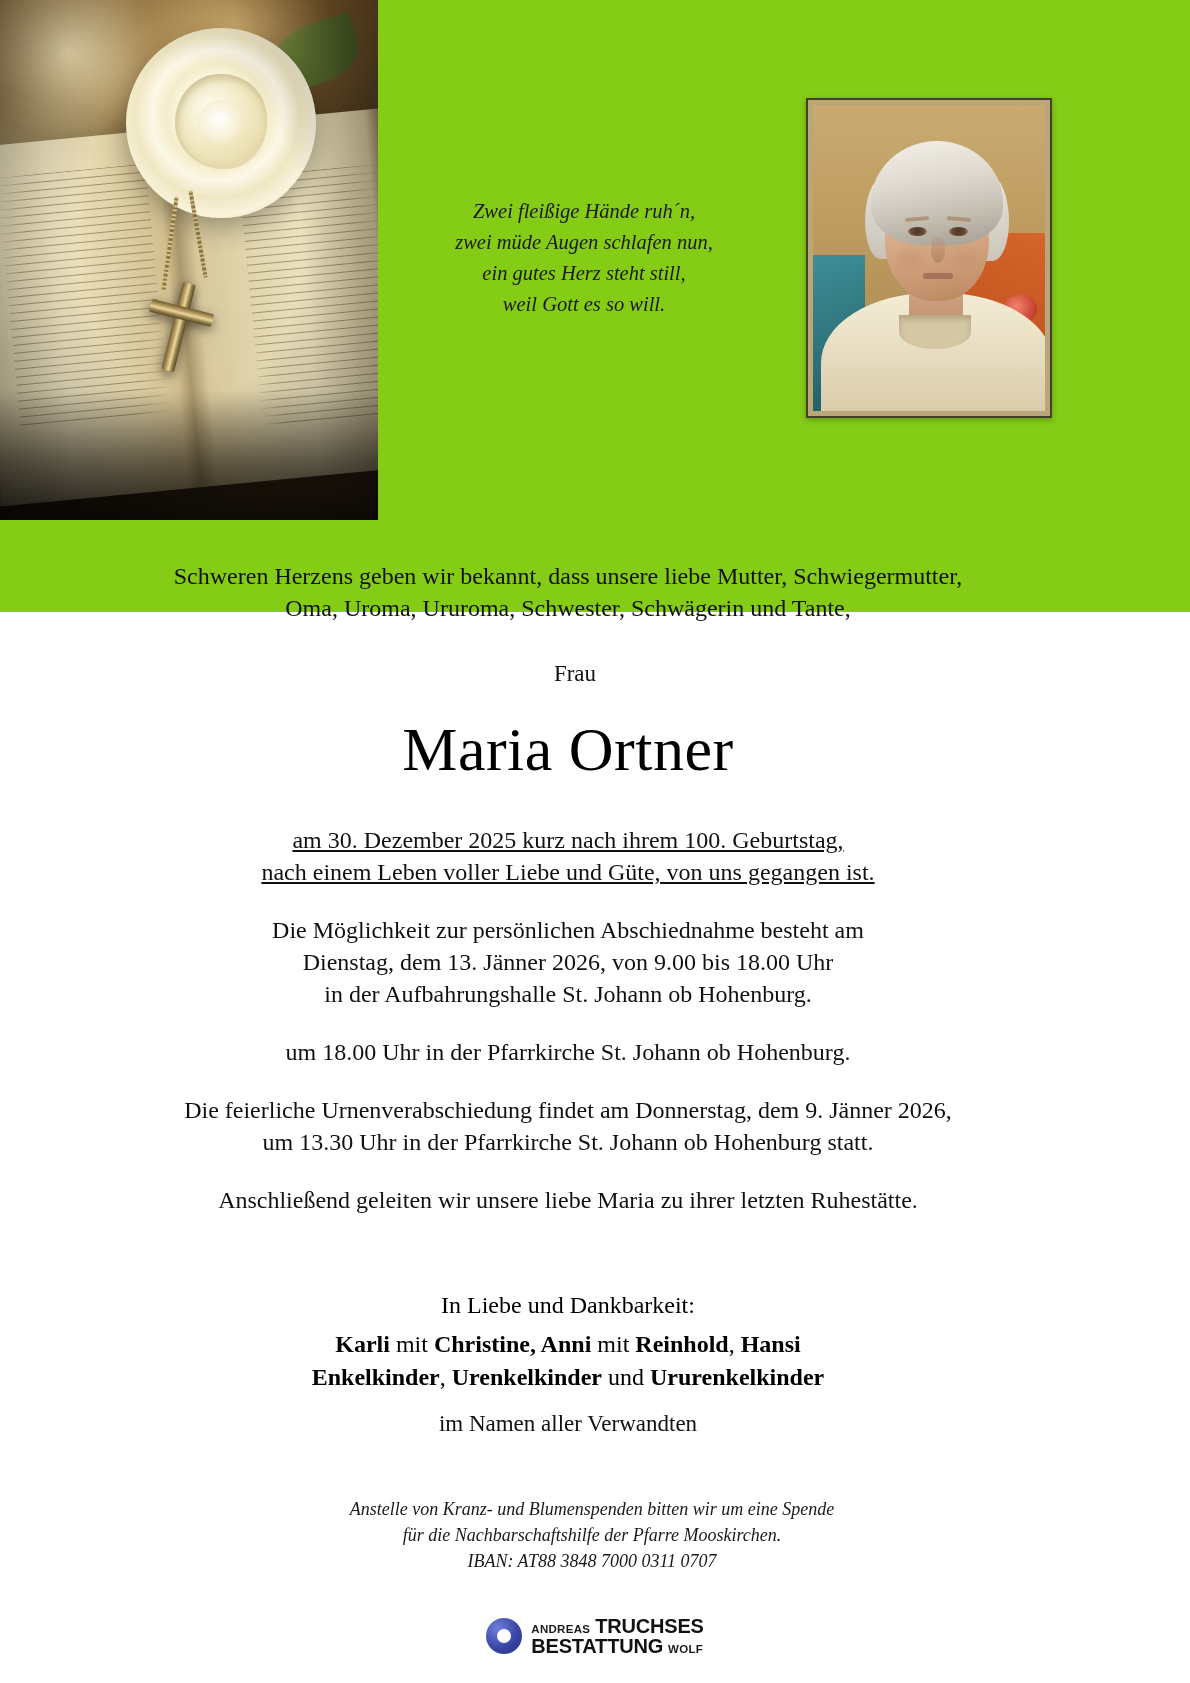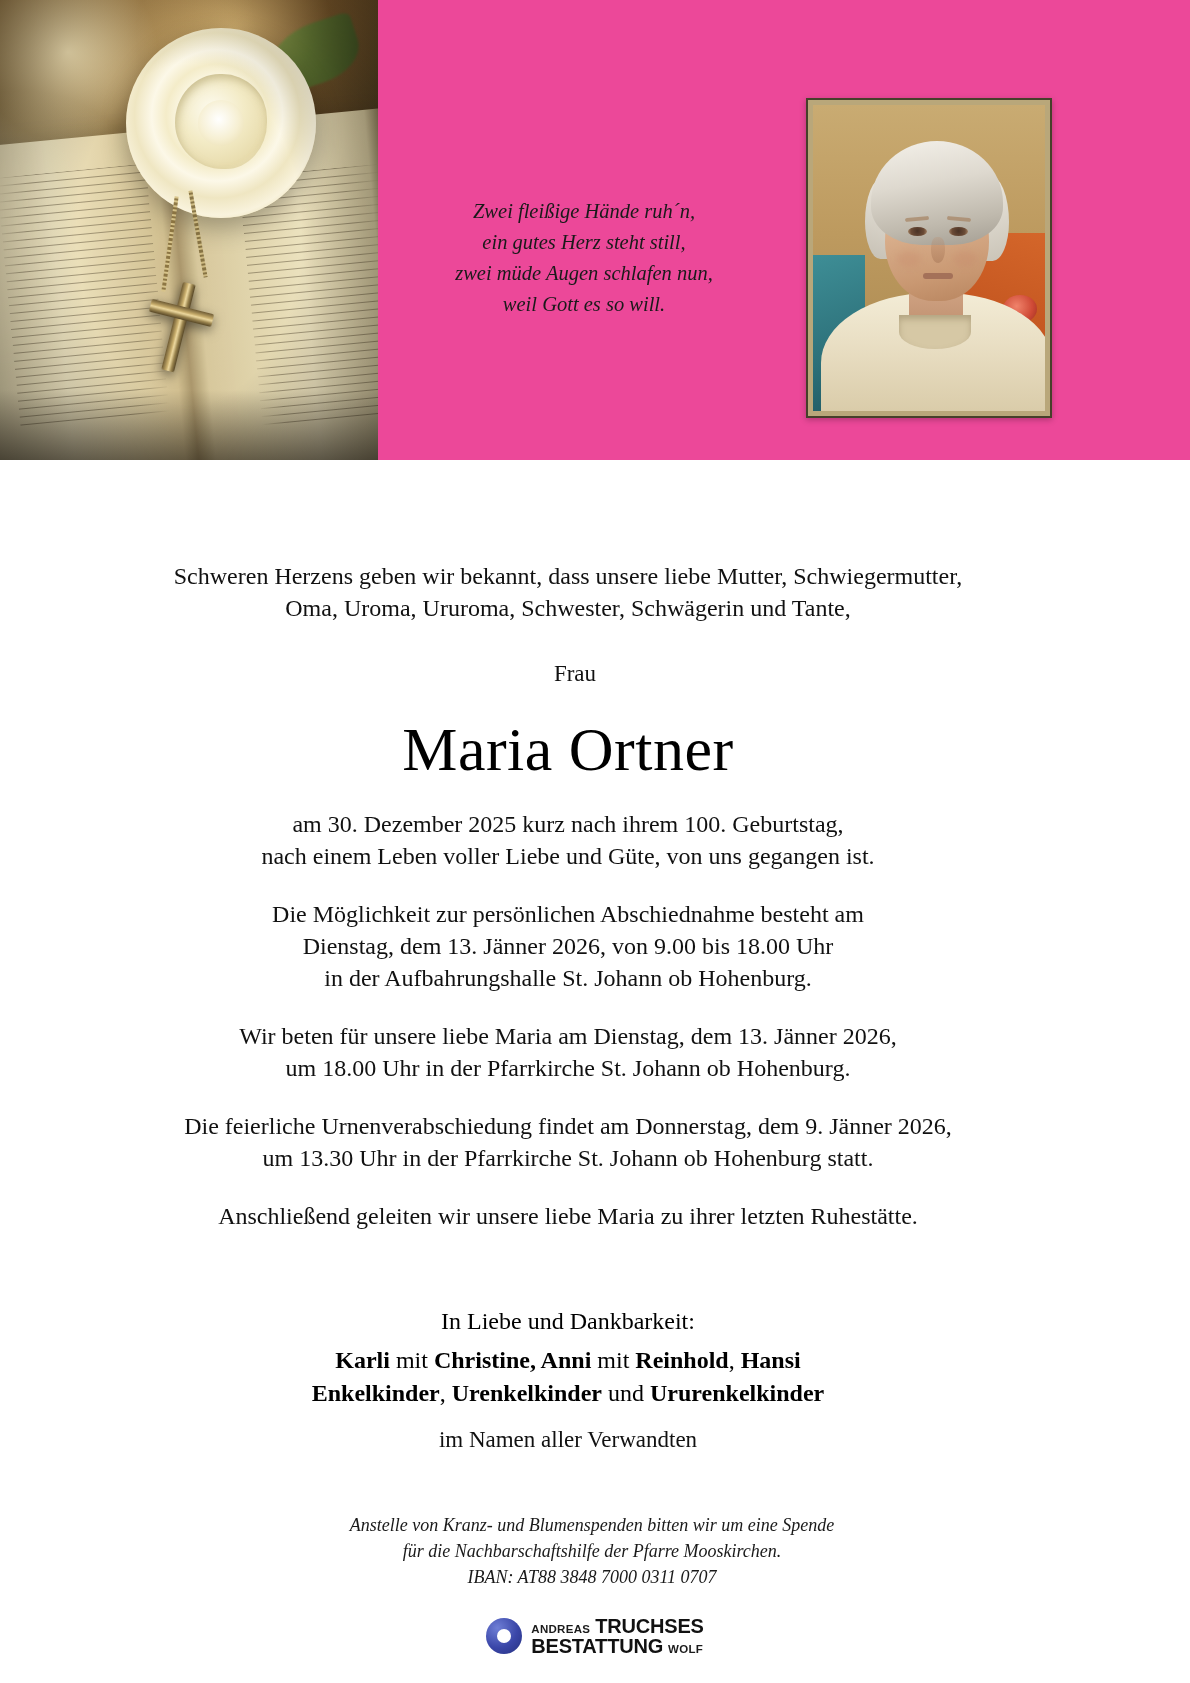--- a/index.html
+++ b/index.html
@@ -16,22 +16,22 @@
     width: 1190px;
     height: 1683px;
     background: #ffffff;
     overflow: hidden;
   }
 
   
   .banner {
     position: relative;
     width: 1190px;
-    height: 460px;
-    background: #ec4899;
+    height: 612px;
+    background: #84cc16;
     overflow: hidden;
   }
 
   
   .photo {
     position: absolute;
     left: 0; top: 0;
     width: 378px;
     height: 520px;
     overflow: hidden;
@@ -286,21 +286,21 @@
   .frau  { margin-top: 34px; font-size: 23px; padding-left: 14px; }
 
   .name {
     margin-top: 22px;
     font-size: 62px;
     font-weight: normal;
     letter-spacing: 0.5px;
     line-height: 74px;
   }
 
-  .died { margin-top: 22px; }
+  .died { margin-top: 38px; text-decoration: underline; }
   .blk  { margin-top: 26px; }
 
   .gratitude-wrap { margin-top: 72px; }
   .gratitude { font-size: 24px; line-height: 34px; }
   .family {
     margin-top: 6px;
     font-size: 24px;
     line-height: 33px;
   }
   .family b { font-weight: bold; }
@@ -373,22 +373,22 @@
       <div class="ph-cross">
         <div class="v"></div>
           <div class="h"></div>
       </div>
       <div class="ph-footglow"></div>
       <div class="ph-vignette"></div>
     </div>
 
     <div class="verse">
       <div>Zwei fleißige Hände ruh´n,</div>
+      <div>zwei müde Augen schlafen nun,</div>
       <div>ein gutes Herz steht still,</div>
-      <div>zwei müde Augen schlafen nun,</div>
       <div>weil Gott es so will.</div>
     </div>
 
     <div class="portrait-frame">
       <div class="portrait">
         <div class="pt pt-bg"></div>
         <div class="pt pt-sofa-l"></div>
         <div class="pt pt-sofa-r"></div>
         <div class="pt pt-flower"></div>
         <div class="pt pt-flower2"></div>
@@ -427,21 +427,20 @@
       <div>nach einem Leben voller Liebe und Güte, von uns gegangen ist.</div>
     </div>
 
     <div class="p blk">
       <div>Die Möglichkeit zur persönlichen Abschiednahme besteht am</div>
       <div>Dienstag, dem 13. Jänner 2026, von 9.00 bis 18.00 Uhr</div>
       <div>in der Aufbahrungshalle St. Johann ob Hohenburg.</div>
     </div>
 
     <div class="p blk">
-      <div>Wir beten für unsere liebe Maria am Dienstag, dem 13. Jänner 2026,</div>
       <div>um 18.00 Uhr in der Pfarrkirche St. Johann ob Hohenburg.</div>
     </div>
 
     <div class="p blk">
       <div>Die feierliche Urnenverabschiedung findet am Donnerstag, dem 9. Jänner 2026,</div>
       <div>um 13.30 Uhr in der Pfarrkirche St. Johann ob Hohenburg statt.</div>
     </div>
 
     <div class="p blk">
       <div>Anschließend geleiten wir unsere liebe Maria zu ihrer letzten Ruhestätte.</div>

